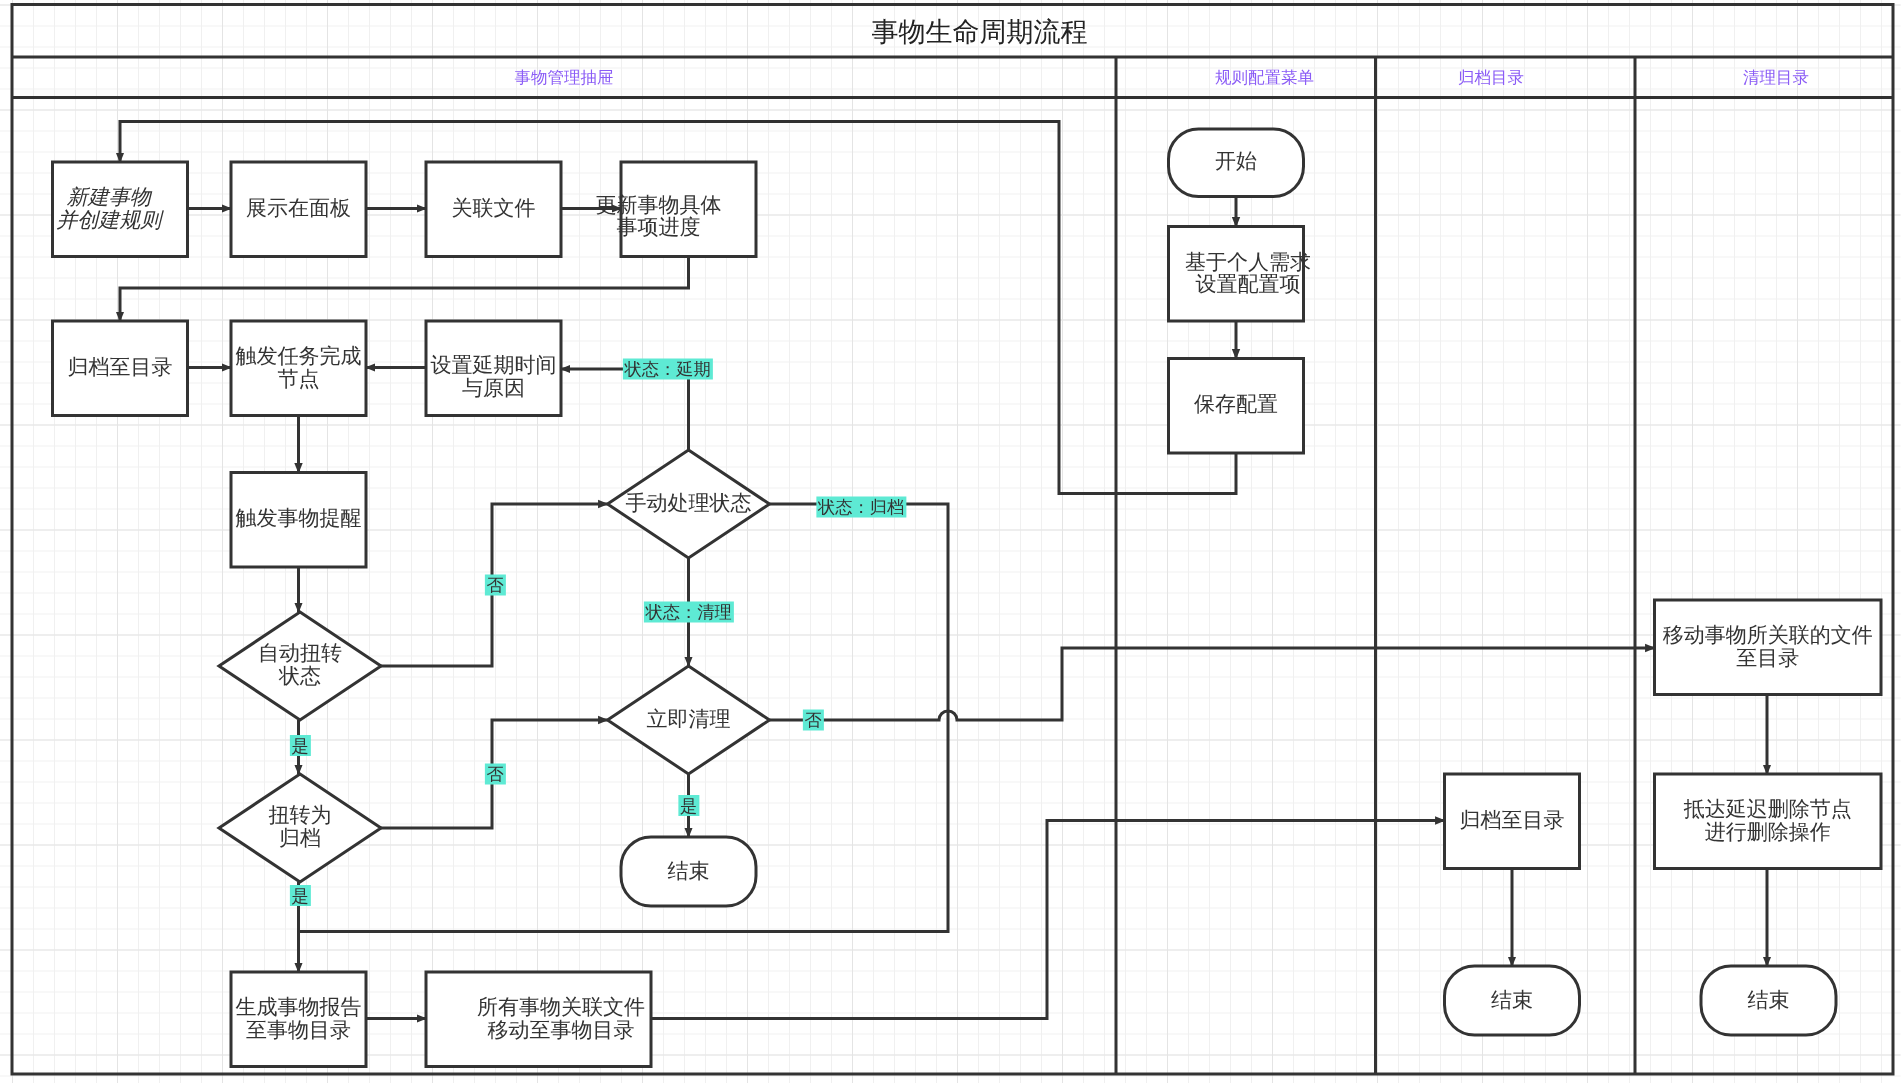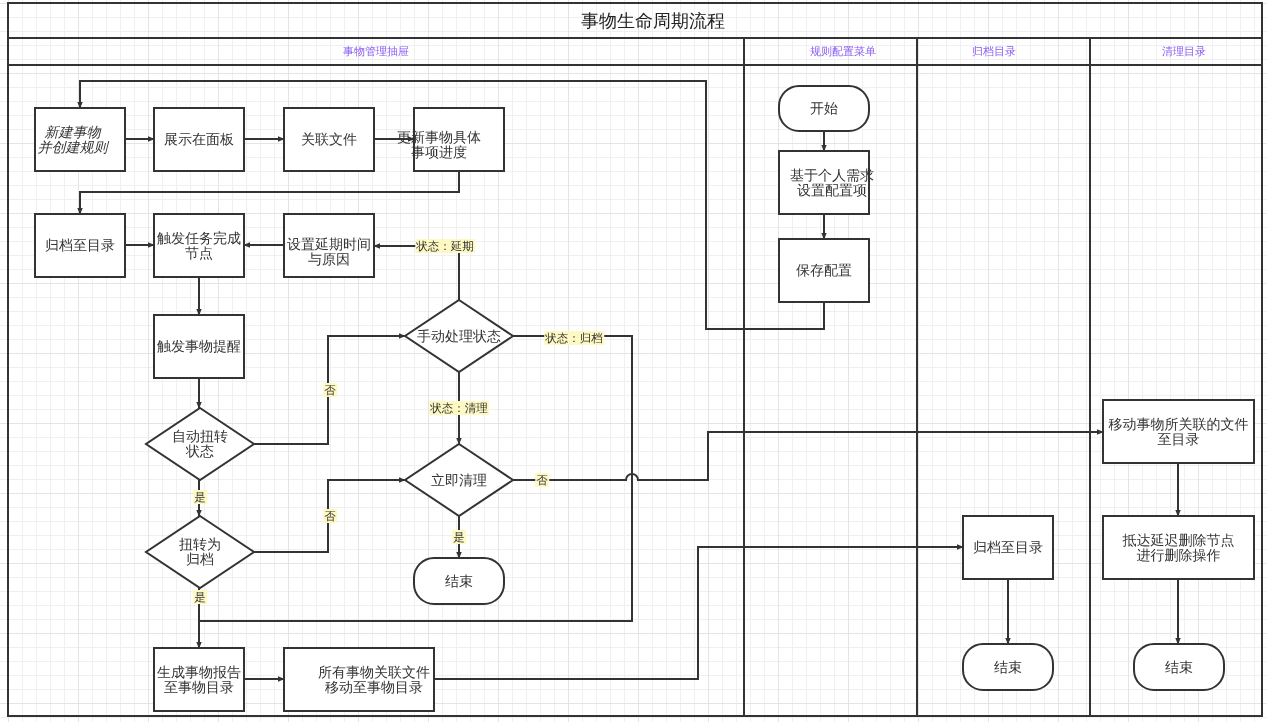--- a/index.html
+++ b/index.html
@@ -10,21 +10,21 @@
       linear-gradient(#e4e4e4 1px, transparent 1px),
       linear-gradient(90deg, #e4e4e4 1px, transparent 1px),
       linear-gradient(#f0f0f0 1px, transparent 1px),
       linear-gradient(90deg, #f0f0f0 1px, transparent 1px);
     background-size: 70px 70px, 70px 70px, 14px 14px, 14px 14px;
     background-position: 8px 3px, 8px 3px, 8px 3px, 8px 3px;
   }
   #diagram { position:absolute; left:0; top:0; width:1267px; height:722px; }
   .lbl { position:absolute; display:flex; align-items:center; justify-content:center;
     text-align:center; font-size:14px; line-height:15px; color:#333; white-space:pre-line; pointer-events:none;border-radius:19px; }
-  .edge-lbl { position:absolute; font-size:11.5px; line-height:14px; color:#333; background:#fef9c3; padding:0 1px; white-space:nowrap; transform:translate(-50%,-50%); }
+  .edge-lbl { position:absolute; font-size:11.5px; line-height:14px; color:#333; background:#5eead4; padding:0 1px; white-space:nowrap; transform:translate(-50%,-50%); }
   .title { position:absolute; font-size:18px; color:#222; display:flex; align-items:center; justify-content:center;margin-left:18px; }
   .lane-title { position:absolute; font-size:11px; color:#8b5cf6; display:flex; align-items:center; justify-content:center; }
 </style>
 </head>
 <body>
 
 <div id="frame">
   <svg id="diagram" width="1267" height="722" viewBox="0 0 1267 722" xmlns="http://www.w3.org/2000/svg">
     <defs>
       <marker id="arr" viewBox="0 0 10 10" refX="9" refY="5" markerWidth="7" markerHeight="7" orient="auto-start-reverse" markerUnits="userSpaceOnUse">

